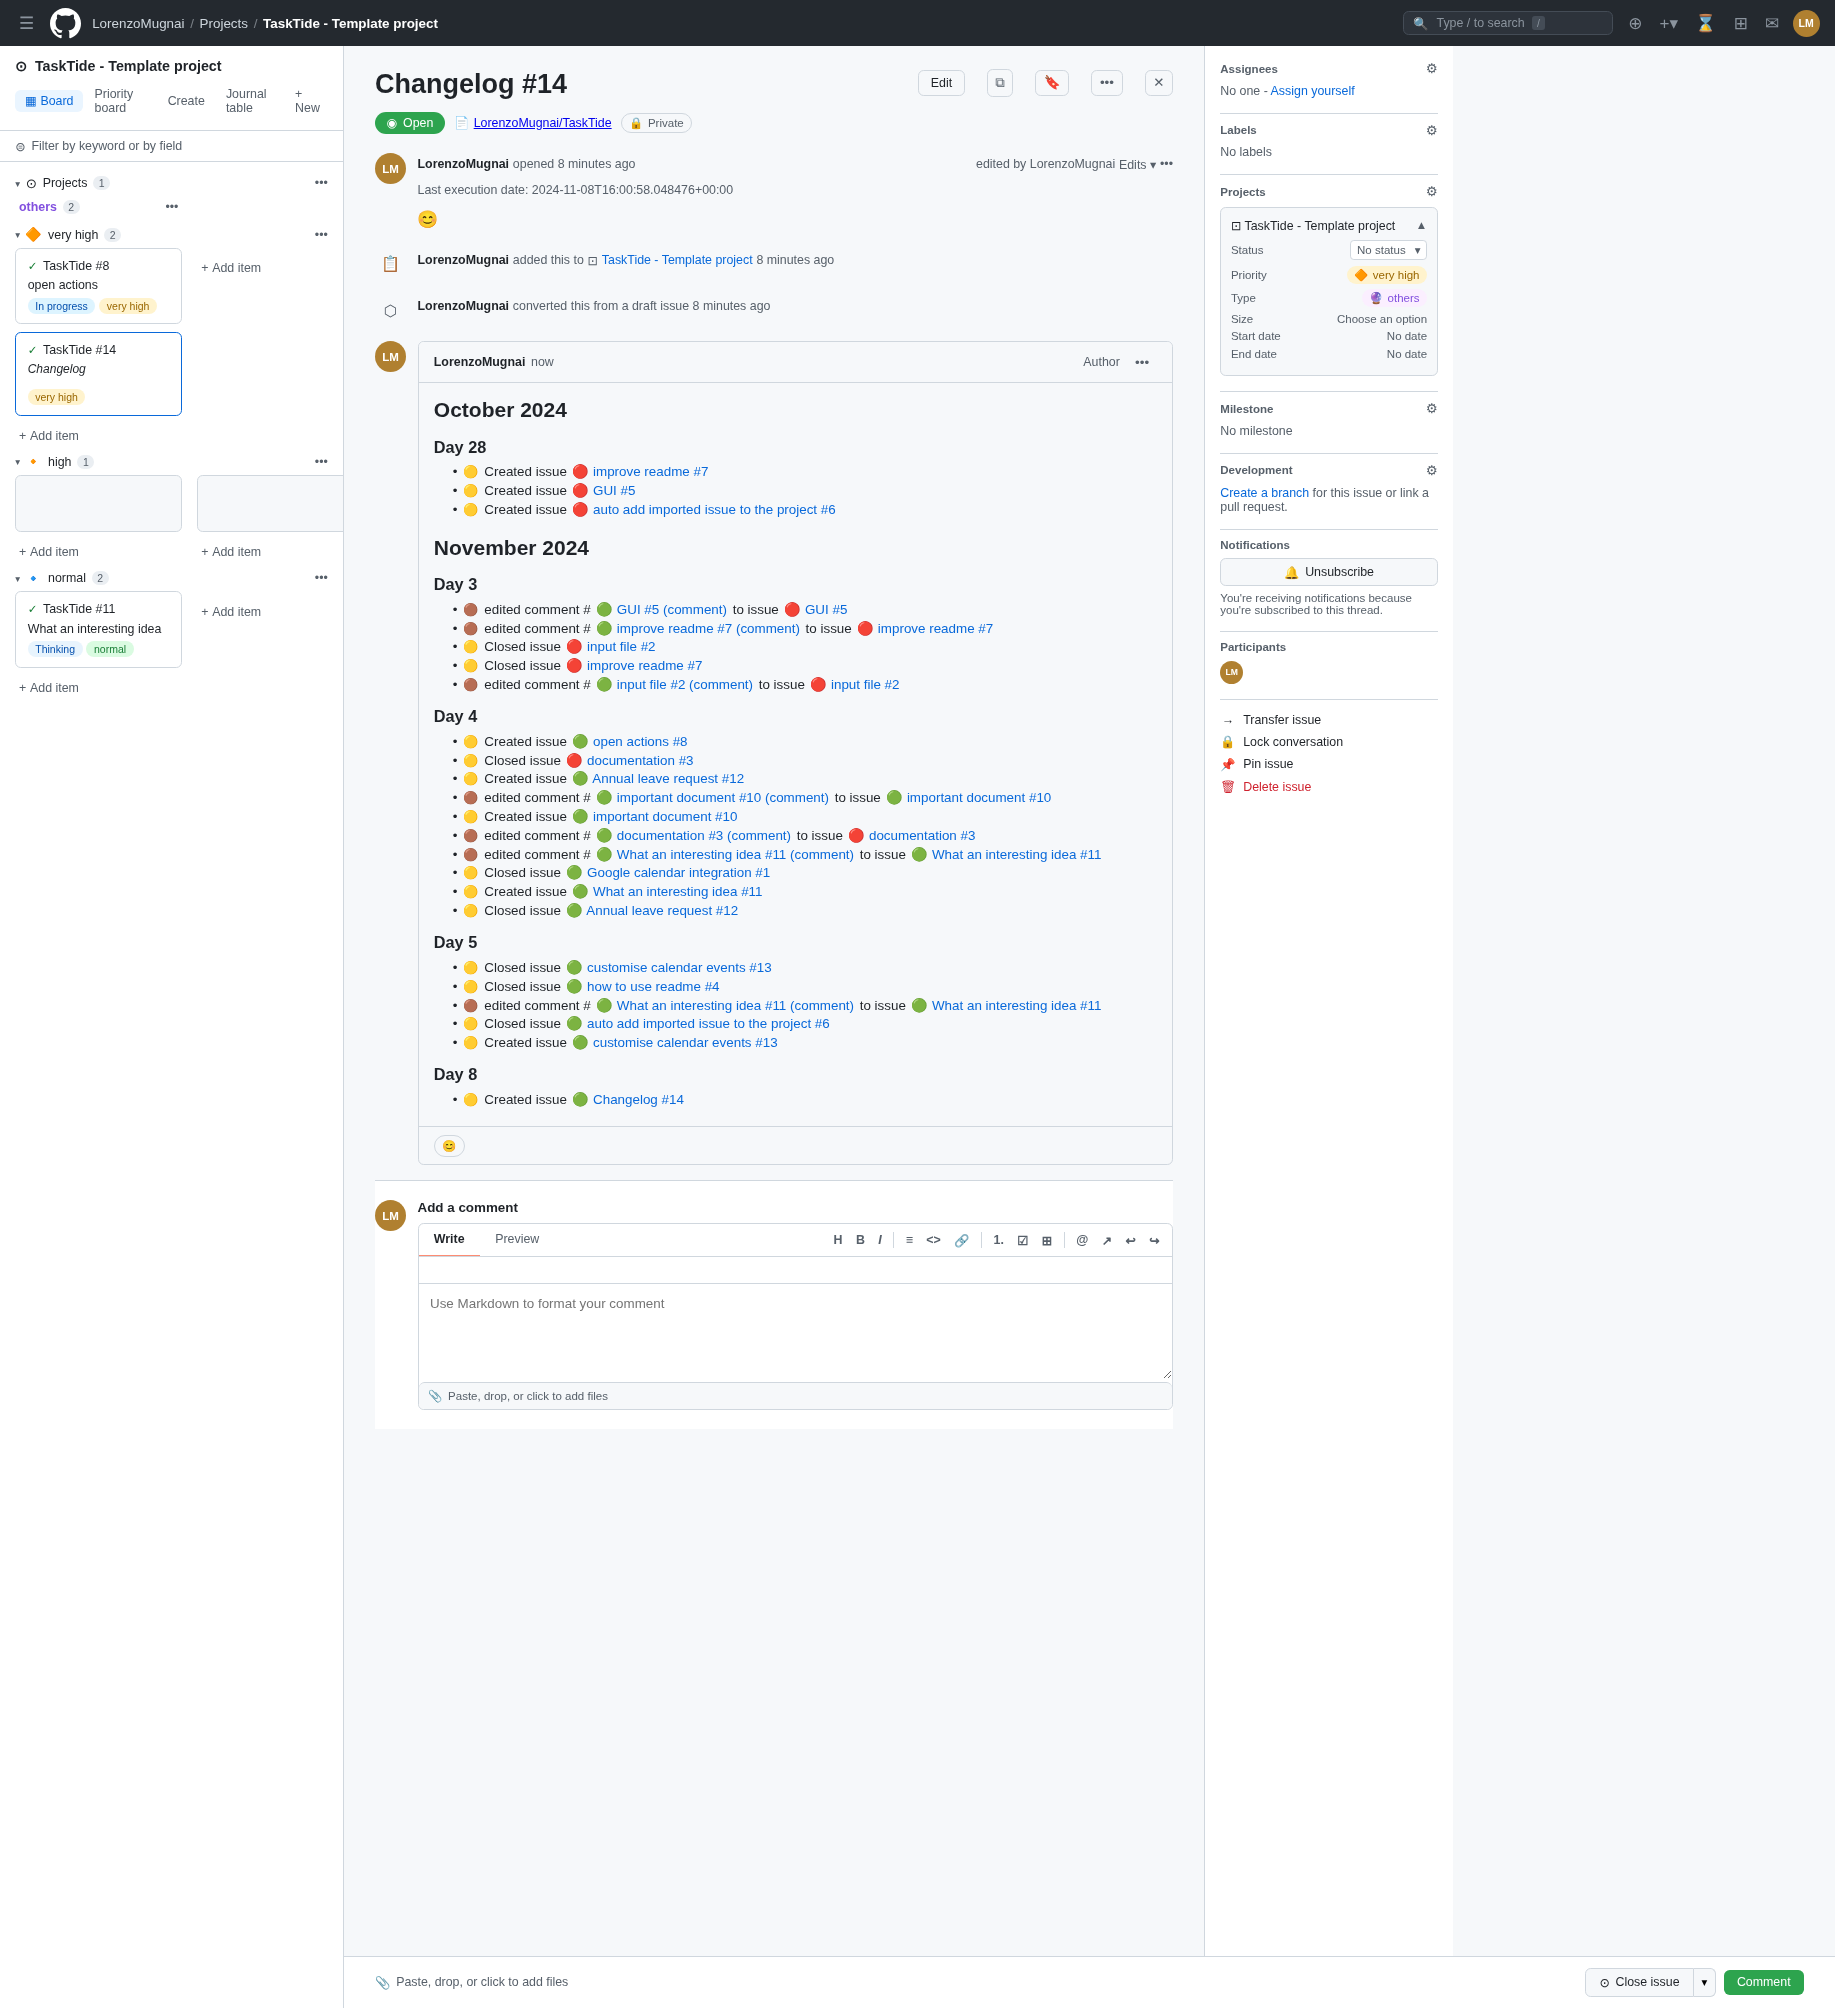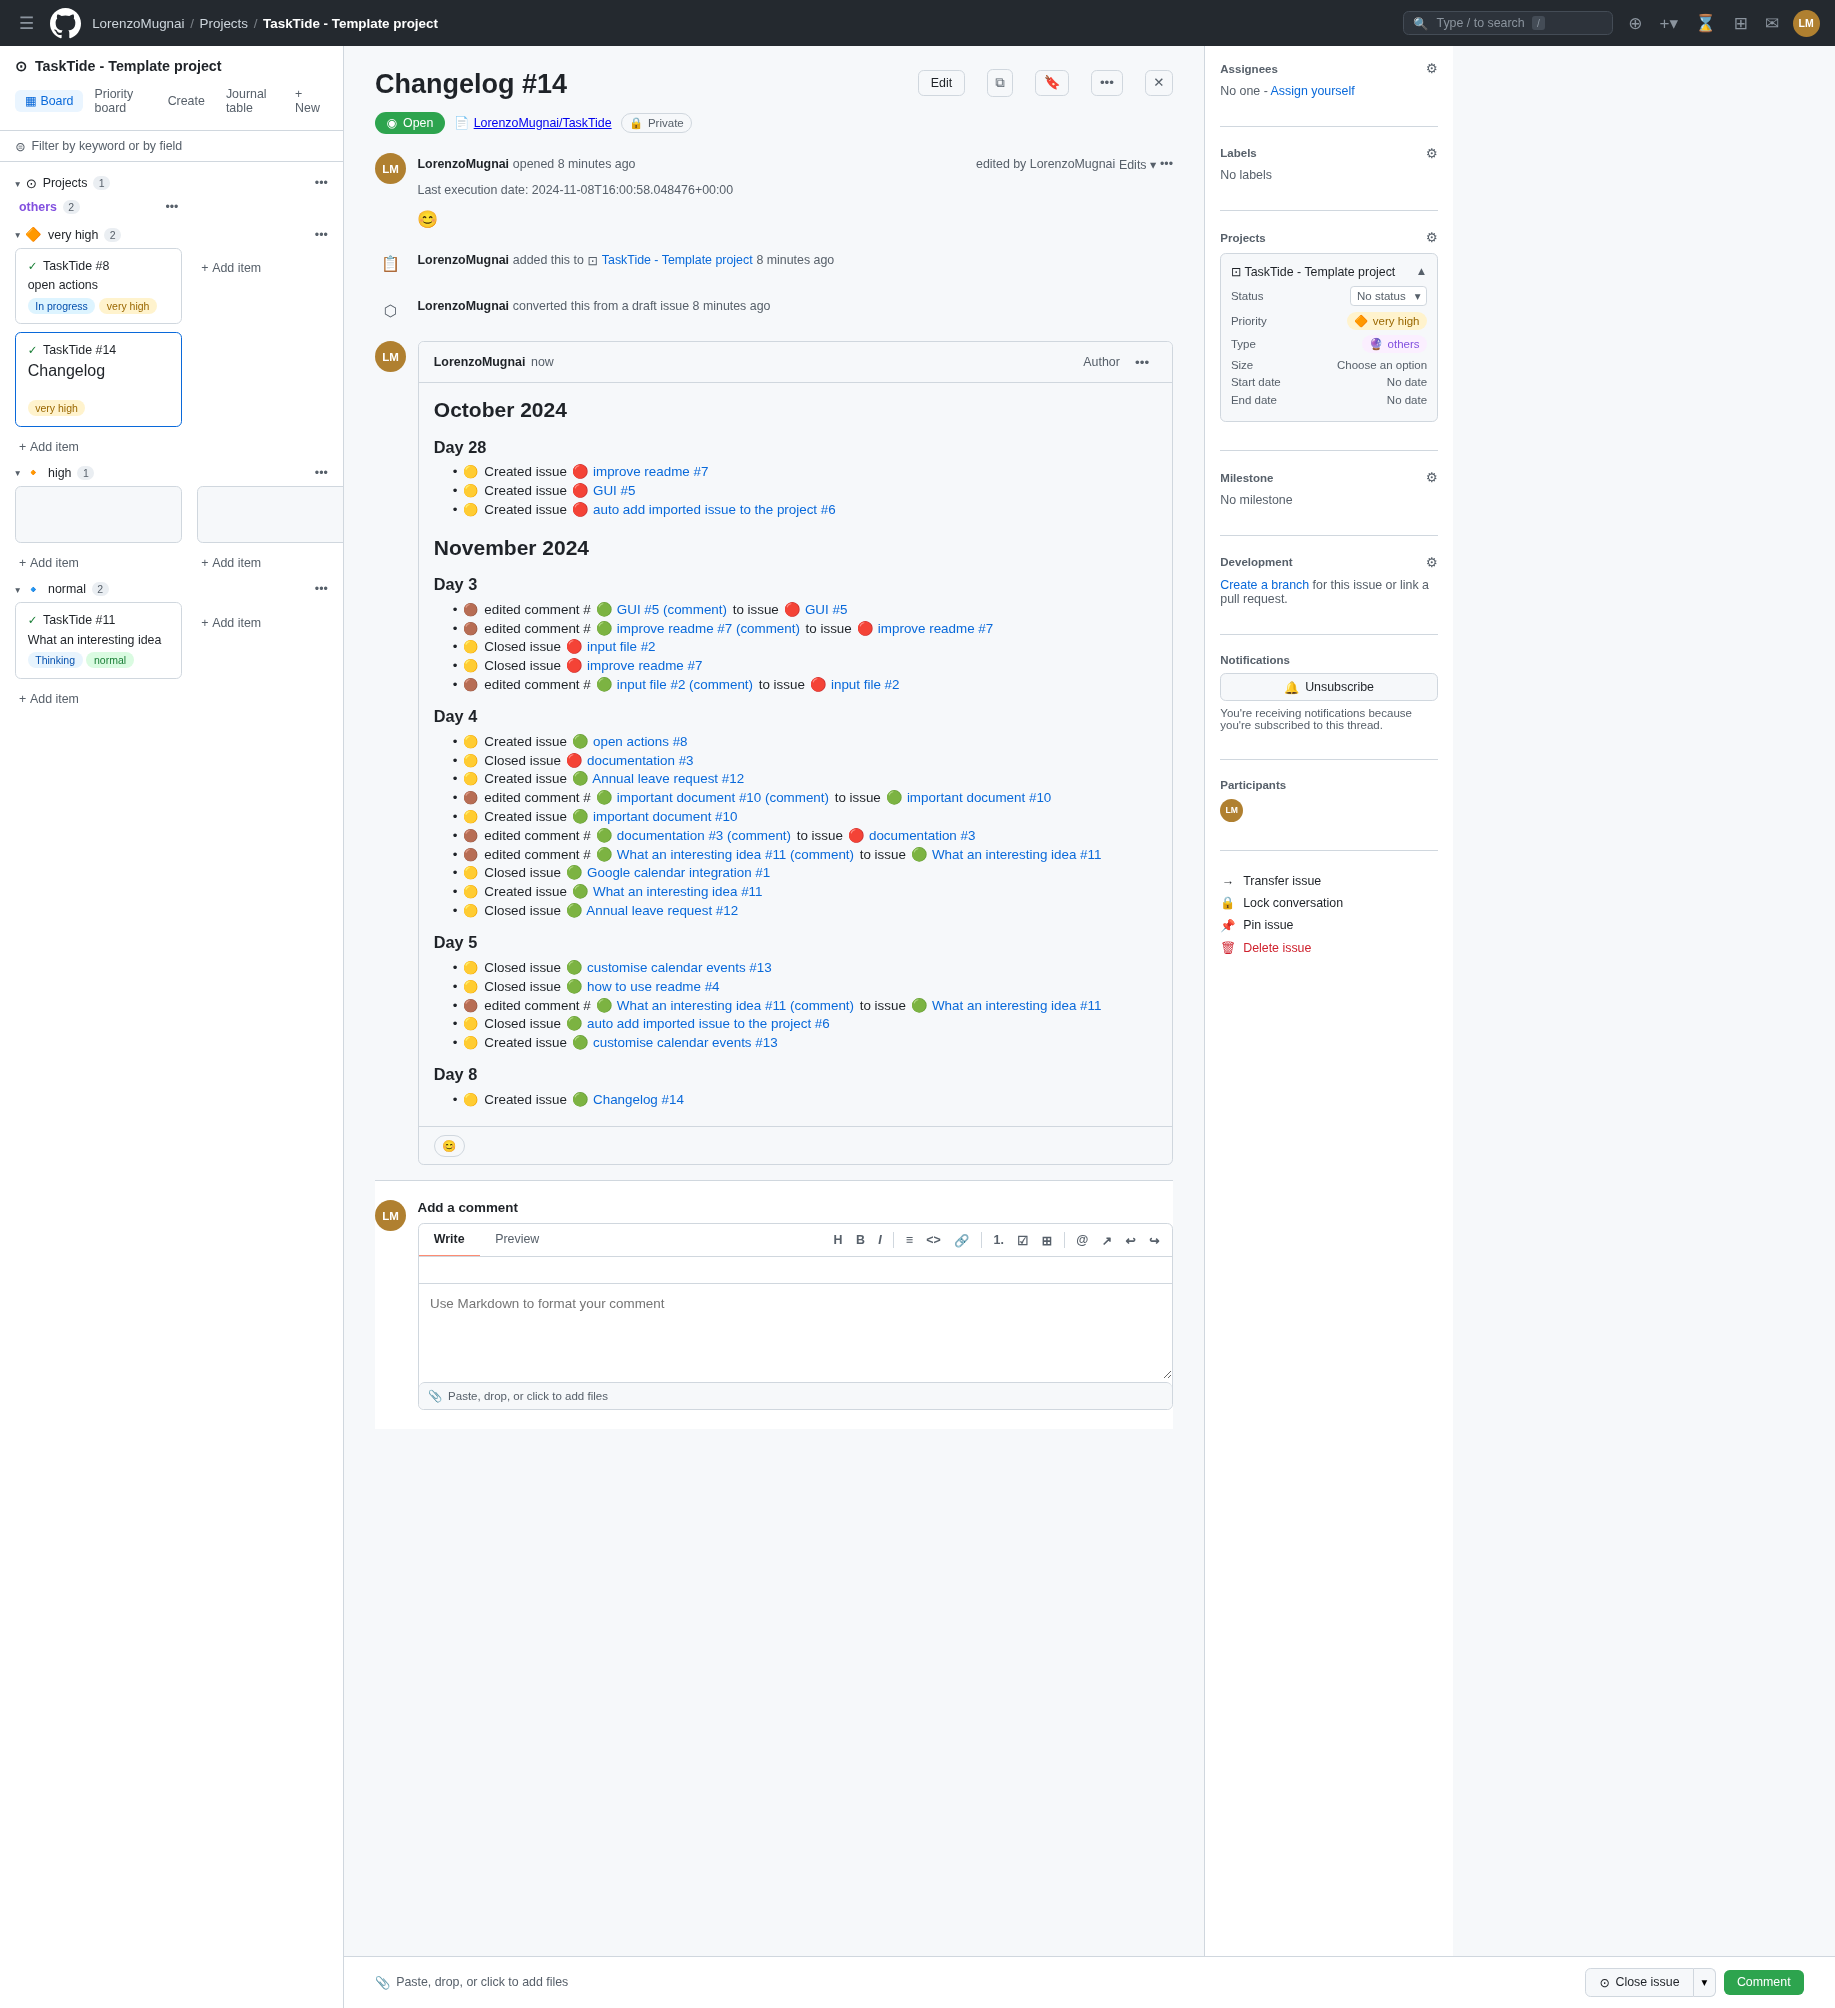--- a/index.html
+++ b/index.html
@@ -106,21 +106,21 @@
     .bottom-bar { border-top: 1px solid #d0d7de; background: #fff; padding: 11.5px 31px; display: flex; align-items: center; justify-content: space-between; }
     .bottom-bar .attach-text { font-size: 12.4px; color: #57606a; display: flex; align-items: center; gap: 5.7px; cursor: pointer; }
     .bottom-bar .actions { display: flex; align-items: center; gap: 7.6px; }
     .close-issue-btn { border: 1px solid #d0d7de; background: #f6f8fa; padding: 5.7px 13.4px; border-radius: 5.7px; font-size: 12.4px; cursor: pointer; color: #1f2328; display: flex; align-items: center; gap: 5.7px; }
     .comment-btn { background: #2da44e; color: #fff; border: none; padding: 5.7px 13.4px; border-radius: 5.7px; font-size: 12.4px; cursor: pointer; font-weight: 500; }
     .dropdown-arrow { border: 1px solid #d0d7de; background: #f6f8fa; padding: 5.7px 7.6px; border-radius: 0 5.7px 5.7px 0; cursor: pointer; font-size: 11.5px; border-left: none; }
     .close-group { display: flex; }
     .close-group .close-issue-btn { border-radius: 5.7px 0 0 5.7px; }
 
     
-    .sidebar-section { margin-bottom: 19px; border-bottom: 1px solid #d0d7de; padding-bottom: 28px; }
+    .sidebar-section { margin-bottom: 9px; border-bottom: 1px solid #d0d7de; padding-bottom: 15px; }
     .sidebar-section:last-child { border-bottom: none; }
     .sidebar-section-header { display: flex; align-items: center; justify-content: space-between; font-size: 11.5px; font-weight: 600; color: #57606a; margin-bottom: 7.6px; text-transform: capitalize; }
     .sidebar-section-header .gear-btn { background: none; border: none; cursor: pointer; color: #57606a; font-size: 13.4px; }
     .sidebar-value { font-size: 12.4px; color: #57606a; }
     .sidebar-value a { color: #0969da; text-decoration: none; }
     .priority-pill { display: inline-flex; align-items: center; gap: 3.8px; background: #fff3cd; color: #9a6700; padding: 1.9px 7.6px; border-radius: 19px; font-size: 11.5px; font-weight: 500; }
     .type-pill { display: inline-flex; align-items: center; gap: 3.8px; background: #fbefff; color: #8250df; padding: 1.9px 7.6px; border-radius: 19px; font-size: 11.5px; font-weight: 500; }
     .project-box { border: 1px solid #d0d7de; border-radius: 5.7px; padding: 9.6px; background: #f6f8fa; }
     .project-box-title { display: flex; align-items: center; justify-content: space-between; font-size: 12.4px; font-weight: 500; margin-bottom: 7.6px; }
     .project-box-title .collapse-btn { cursor: pointer; color: #57606a; font-size: 11.5px; background: none; border: none; }
@@ -254,21 +254,21 @@
                 <span class="badge badge-blue">In progress</span>
                 <span class="badge badge-orange">very high</span>
               </div>
             </div>
 
             <div class="board-card" style="margin-top:7.6px; border-color: #0969da;">
               <div class="card-title">
                 <span class="ci">✓</span>
                 <span>TaskTide #14</span>
               </div>
-              <div style="font-size:16px; margin-bottom:20px;">Changelog</div>
+              <div style="font-size:12px; margin-bottom:13px;font-style:italic;">Changelog</div>
               <div class="card-badges">
                 <span class="badge badge-orange">very high</span>
               </div>
             </div>
             <div class="add-item-btn">
               <span>+</span>
               <span>Add item</span>
             </div>
           </div>
           <div class="board-column-outer">

